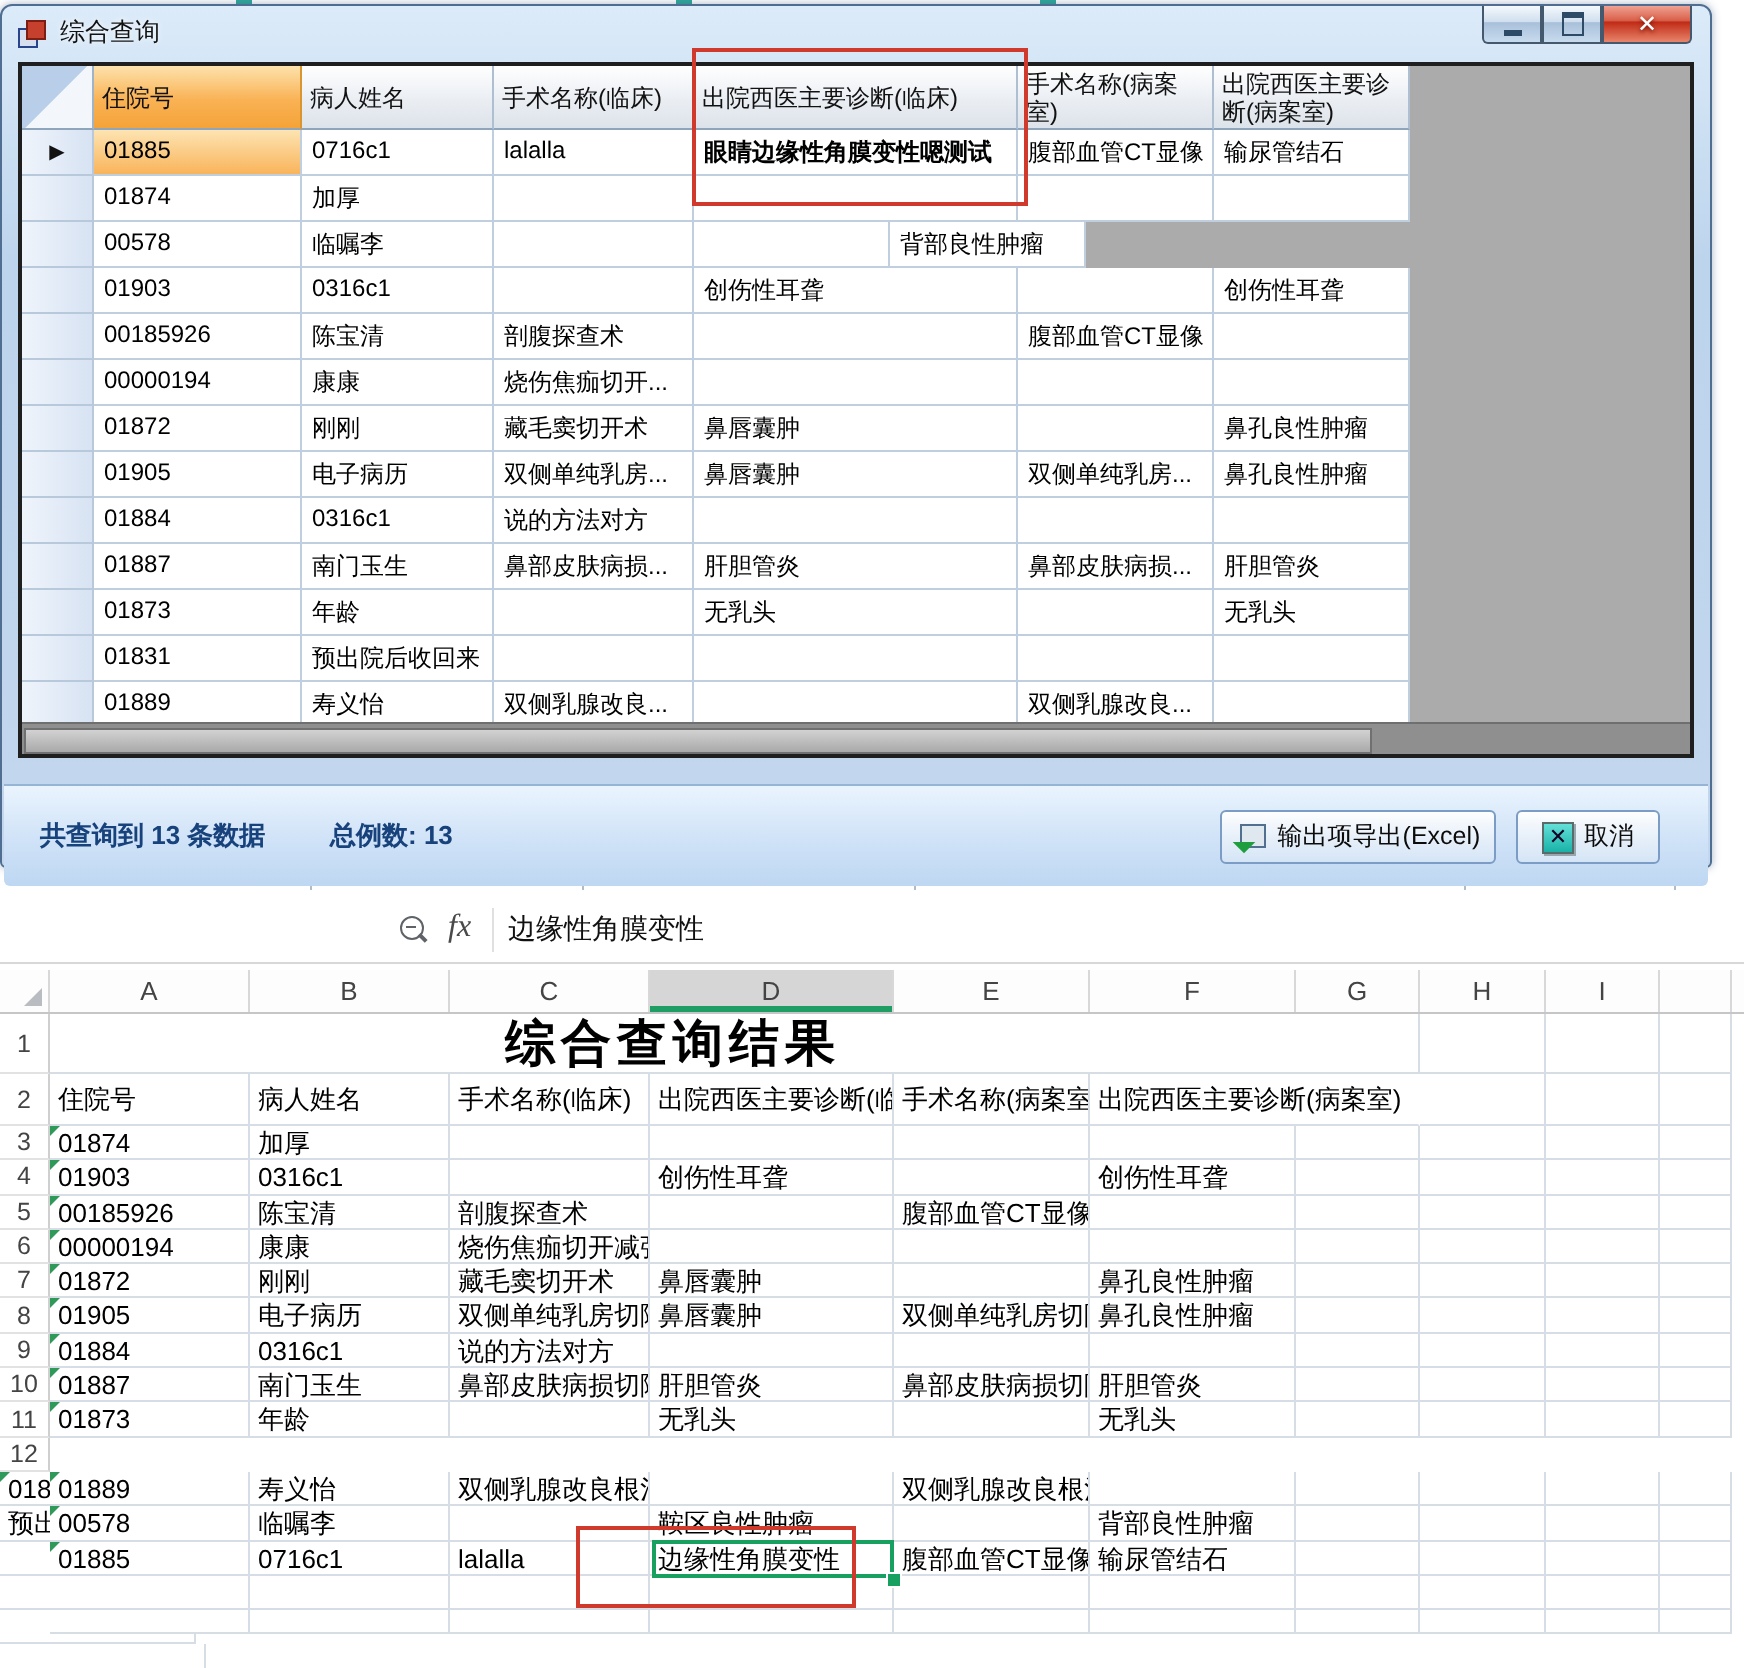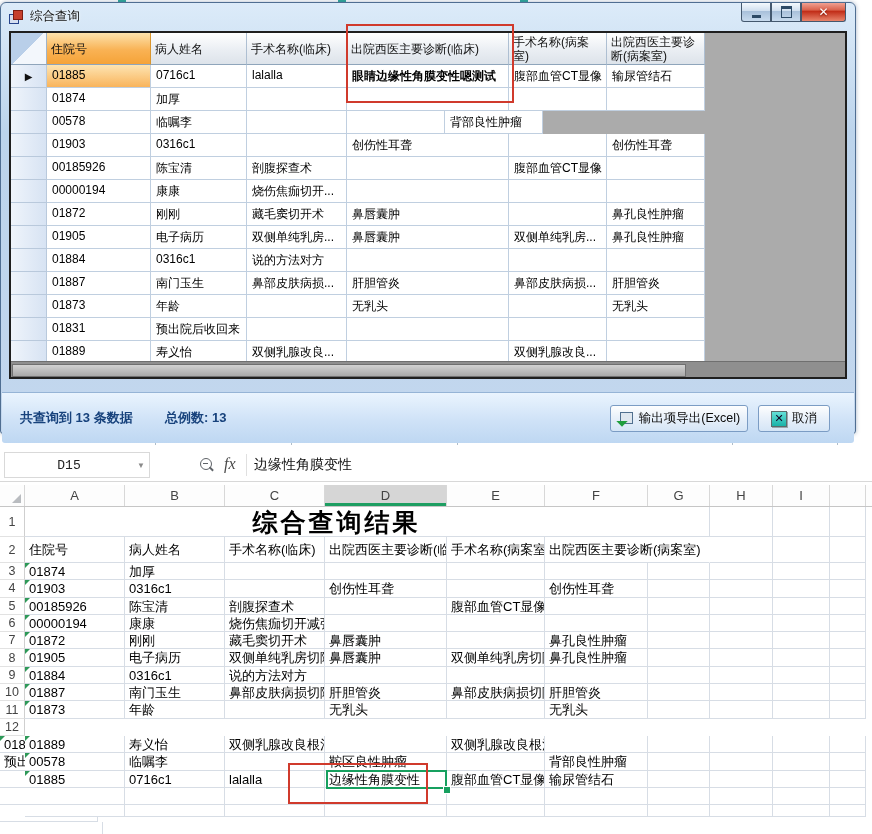--- a/index.html
+++ b/index.html
@@ -279,24 +279,20 @@
   </div>
 
   <div class="corner-mark" style="left:148px;top:443px;"></div>
   <div class="corner-mark" style="left:284px;top:443px;"></div>
   <div class="corner-mark" style="left:450px;top:443px;"></div>
   <div class="corner-mark" style="left:725px;top:443px;"></div>
   <div class="corner-mark" style="left:830px;top:443px;"></div>
 
   <div class="excel">
     <div class="fx-row">
-      <div class="namebox">
-        <span class="val">D15</span>
-        <span class="dd">▼</span>
-      </div>
       <span class="zoomout"></span>
       <span class="fx-label">fx</span>
       <span class="fx-sep"></span>
       <span class="fx-value">边缘性角膜变性</span>
     </div>
     <div class="sheet">
       <div class="colhead" id="xl-colhead">
           <div class="ch-corner"></div>
           <div class="ch" style="width: 100px;">A</div>
           <div class="ch" style="width: 100px;">B</div>

